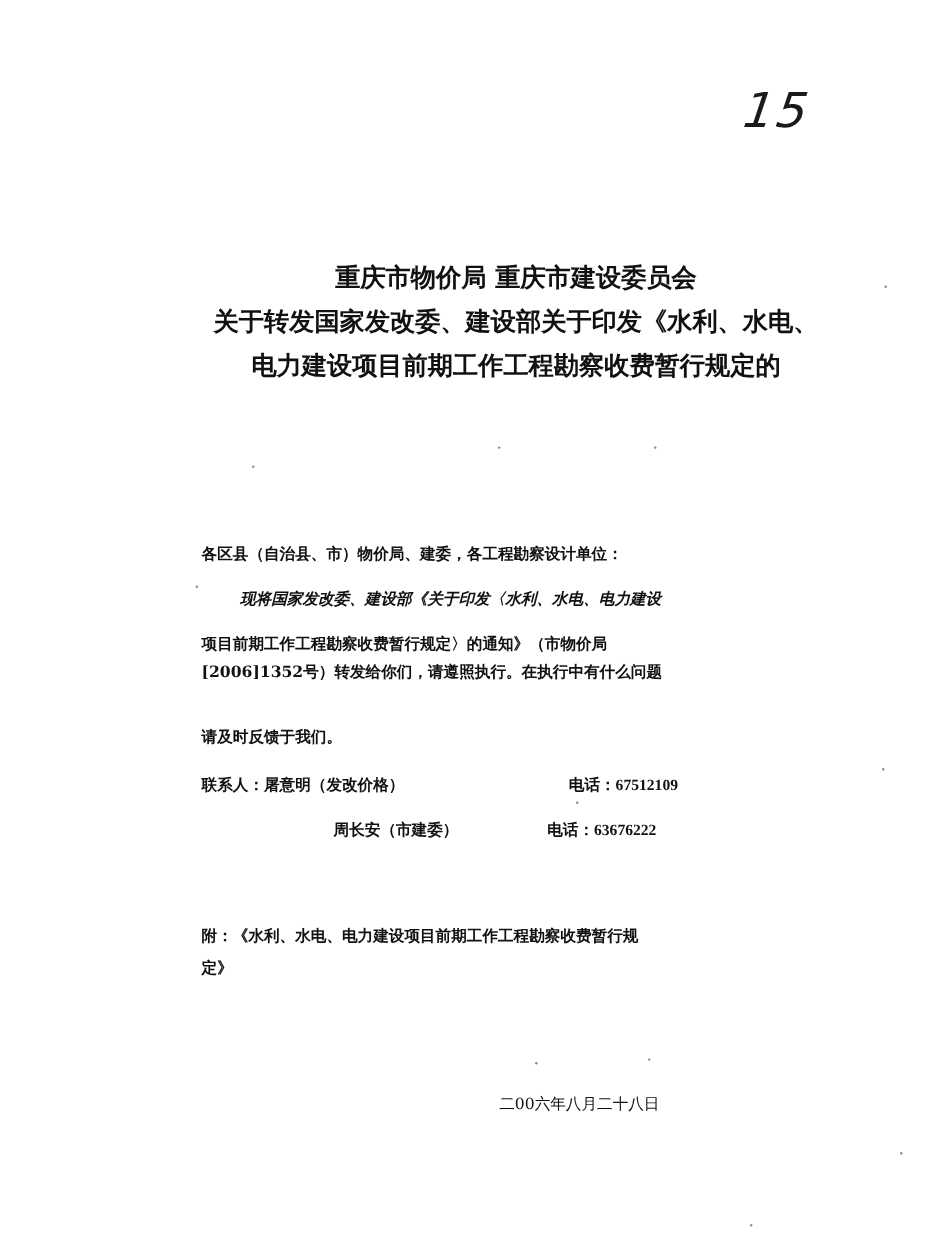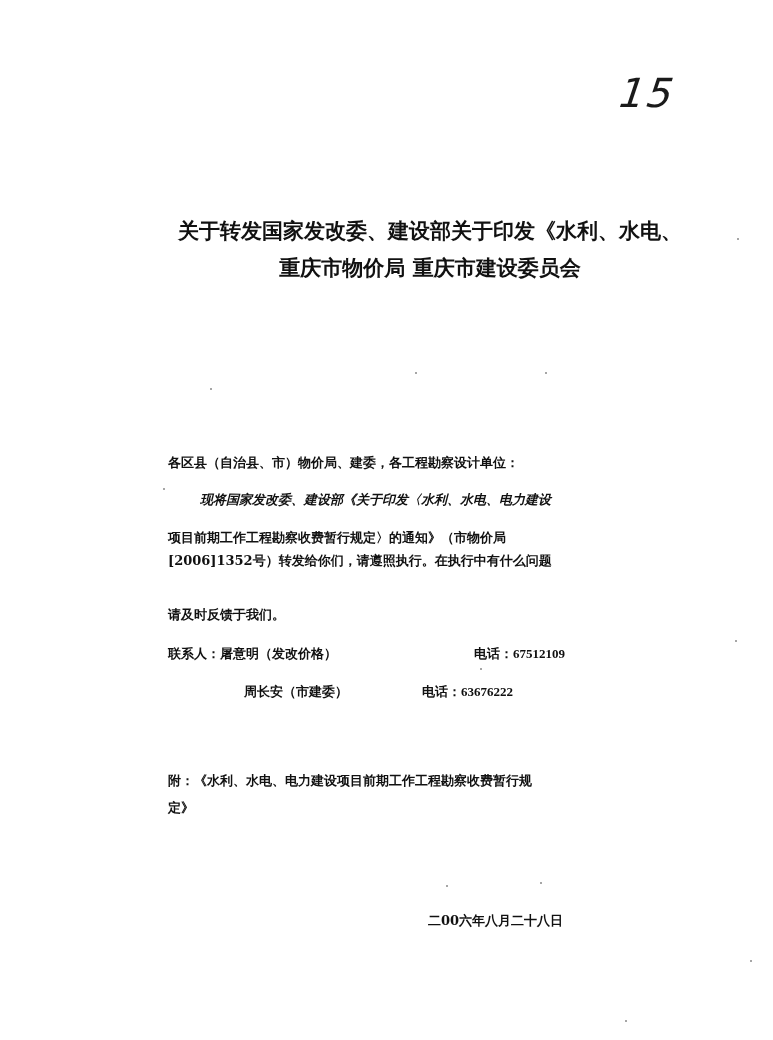--- a/index.html
+++ b/index.html
@@ -60,46 +60,47 @@
     }
     .addressee   { top: 452px; }
     .body-1      { top: 489px; left: 200px; font-style: italic; }
     .body-2      { top: 527px; }
     .body-3      { top: 550px; }
     .body-4      { top: 604px; }
     .contact-1   { top: 643px; }
     .contact-2   { top: 681px; }
     .attach-1    { top: 770px; }
     .attach-2    { top: 797px; }
-    .date        { top: 910px; left: 428px; font-weight: bold; }
+    .date        { top: 910px; left: 416px; font-weight: normal; }
 
     .contact-name-col { display: inline-block; }
     .contact-1 .contact-name-col { width: 254px; }
     .contact-2 .contact-prefix { display: inline-block; width: 76px; }
-    .contact-2 .contact-name-col { width: 178px; }
+    .contact-2 .contact-name-col { width: 178px; margin-left: 34px; }
     .contact-phone-label { display: inline-block; }
     .num { font-family: "Liberation Serif", "DejaVu Serif", serif; font-weight: bold; }
 
     .speck {
       position: absolute;
       width: 2px; height: 2px;
       background: #888;
       border-radius: 1px;
     }
   </style>
 </head>
 <body>
 
 <div class="page">
 
   <div class="page-number">15</div>
 
   <div class="title-block">
+    <span class="title-line">重庆市物价局 重庆市建设委员会</span>
     <span class="title-line">关于转发国家发改委、建设部关于印发《水利、水电、</span>
-    <span class="title-line">重庆市物价局 重庆市建设委员会</span>
+    <span class="title-line">电力建设项目前期工作工程勘察收费暂行规定的</span>
   </div>
 
   <div class="line addressee">各区县（自治县、市）物价局、建委，各工程勘察设计单位：</div>
 
   <div class="line body-1">现将国家发改委、建设部《关于印发〈水利、水电、电力建设</div>
   <div class="line body-2">项目前期工作工程勘察收费暂行规定〉的通知》（市物价局</div>
   <div class="line body-3">[2006]1352号）转发给你们，请遵照执行。在执行中有什么问题</div>
   <div class="line body-4">请及时反馈于我们。</div>
 
   <div class="line contact-1">

